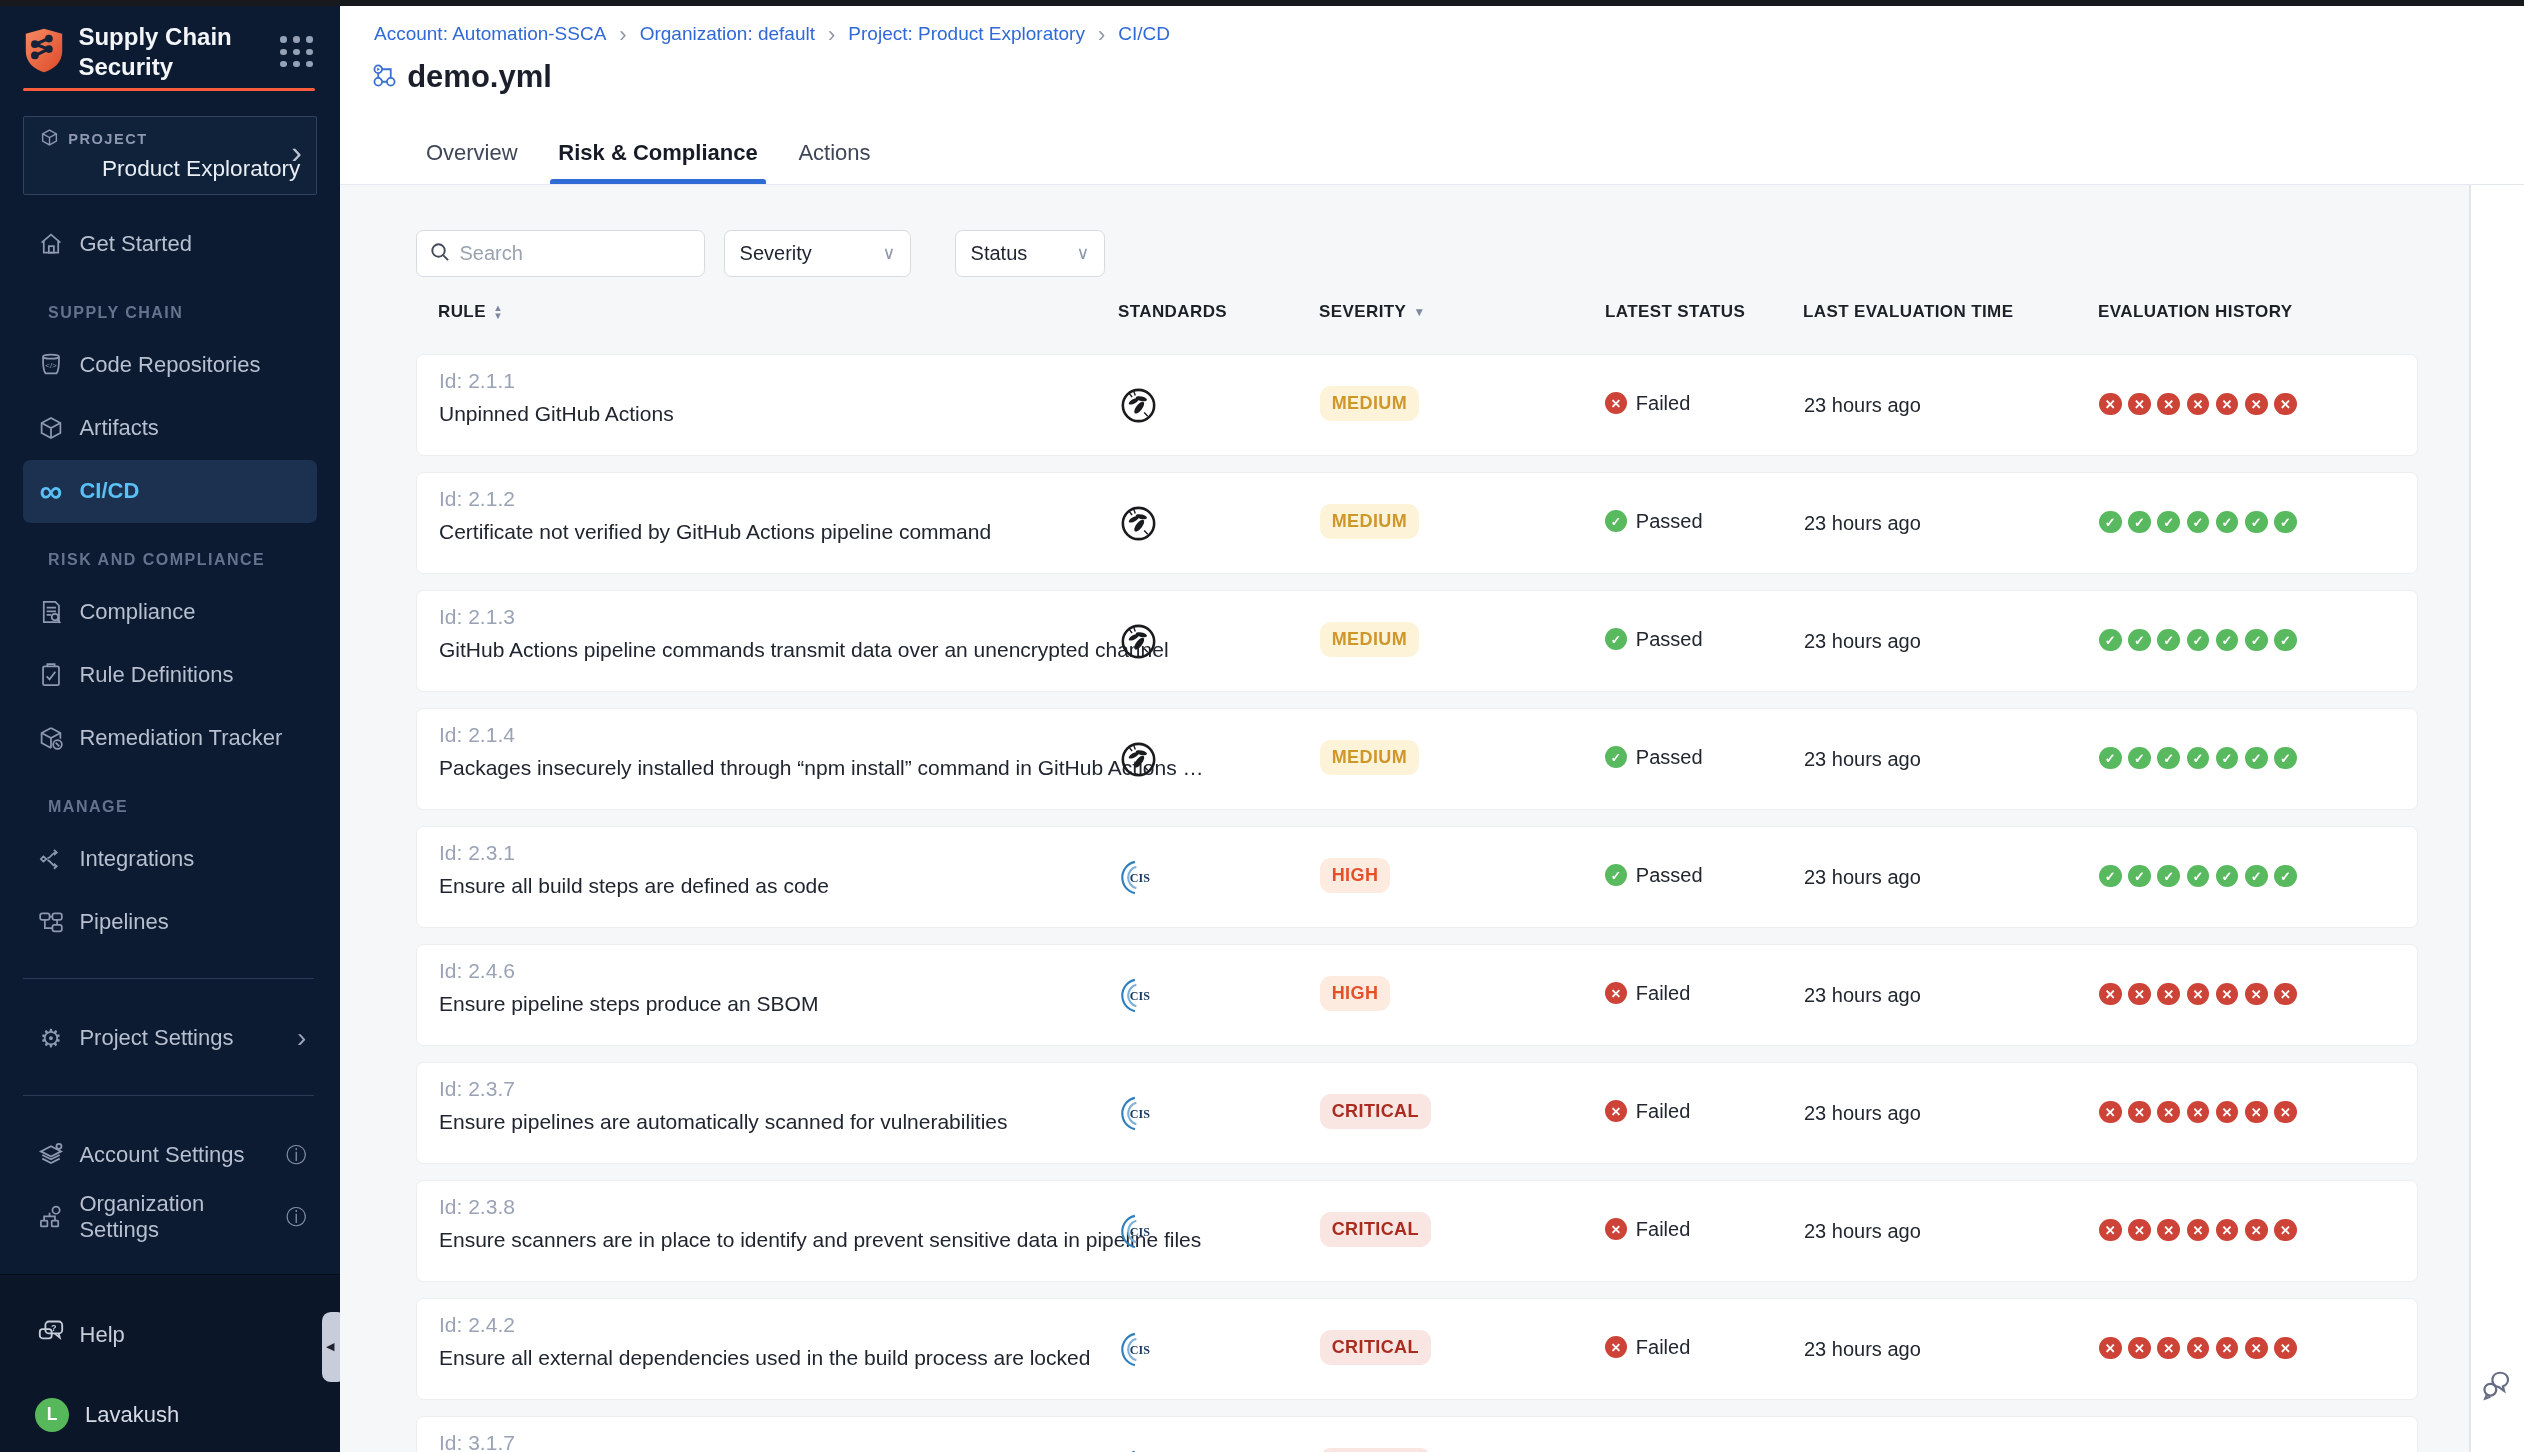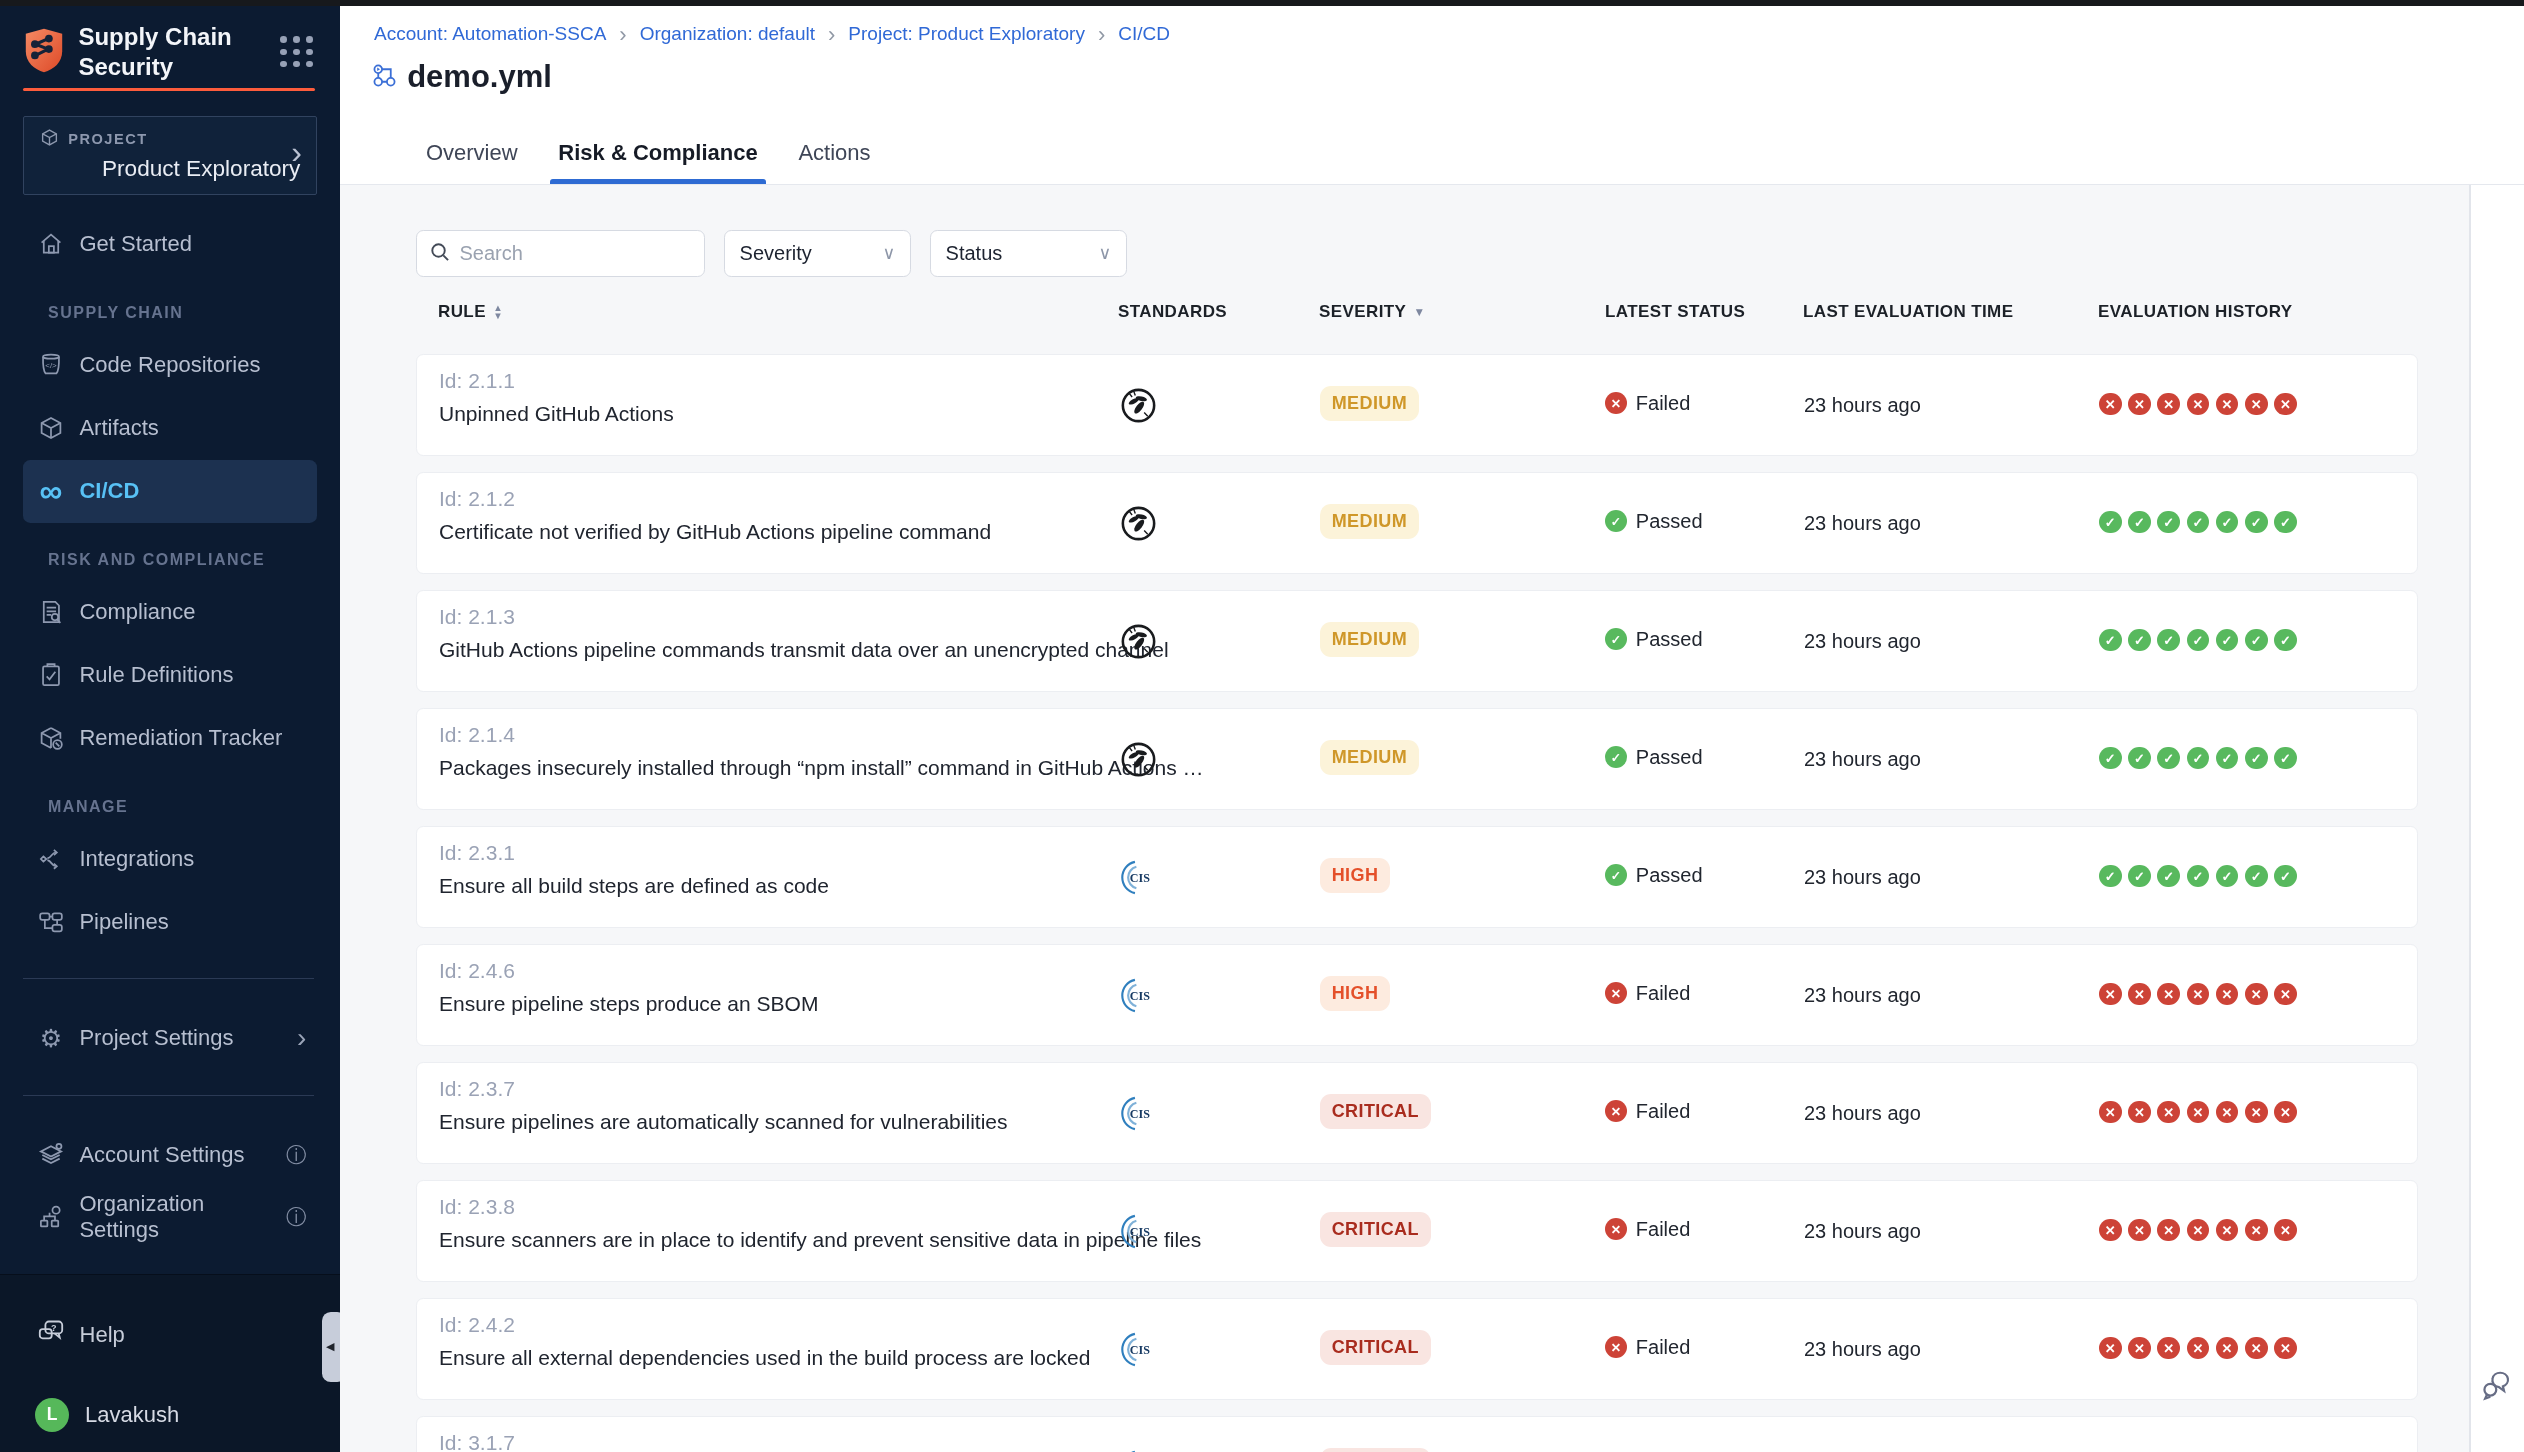--- a/index.html
+++ b/index.html
@@ -69,21 +69,21 @@
 
   .content { position:absolute; top:179px; left:0; right:0; bottom:0; background:#f6f7f9; }
   .filters { position:absolute; top:45px; left:76px; display:flex; gap:19px; }
   .search-box { width:289px; height:47px; background:#fff; border:1.5px solid #d6dae2; border-radius:7.3px;
     display:flex; align-items:center; padding:0 11.7px; gap:8.8px; }
   .search-box input { border:none; outline:none; font-size:20px; color:#333; flex:1; min-width:0;
     font-family:inherit; background:transparent; }
   .search-box input::placeholder { color:#9aa2b0; }
   .select { height:47px; background:#fff; border:1.5px solid #d6dae2; border-radius:7.3px; display:flex;
     align-items:center; justify-content:space-between; padding:0 14.6px; font-size:20px; color:#1d2330; cursor:pointer; }
-  .sel-severity { width:187px; } .sel-status { width:197px; }
+  .sel-severity { width:187px; } .sel-status { width:150px;margin-left:25px; }
   .caret { color:#8d96a8; font-size:17.5px; }
 
   .thead { position:absolute; top:117px; left:0; right:0; height:29px; }
   .th { position:absolute; font-size:17px; font-weight:700; color:#1c2128; letter-spacing:0.4px;
     display:flex; align-items:center; gap:7.3px; }
   .th0{left:98px;} .th1{left:778px;} .th2{left:979px;} .th3{left:1265px;} .th4{left:1463px;} .th5{left:1758px;}
   .sort-stack { display:flex; flex-direction:column; color:#7e88a0; font-size:9.5px; line-height:8px; cursor:pointer; }
   .sort-down { color:#7e88a0; font-size:11.7px; cursor:pointer; }
 
   .rows { position:absolute; top:169px; left:76px; width:2002px; }

